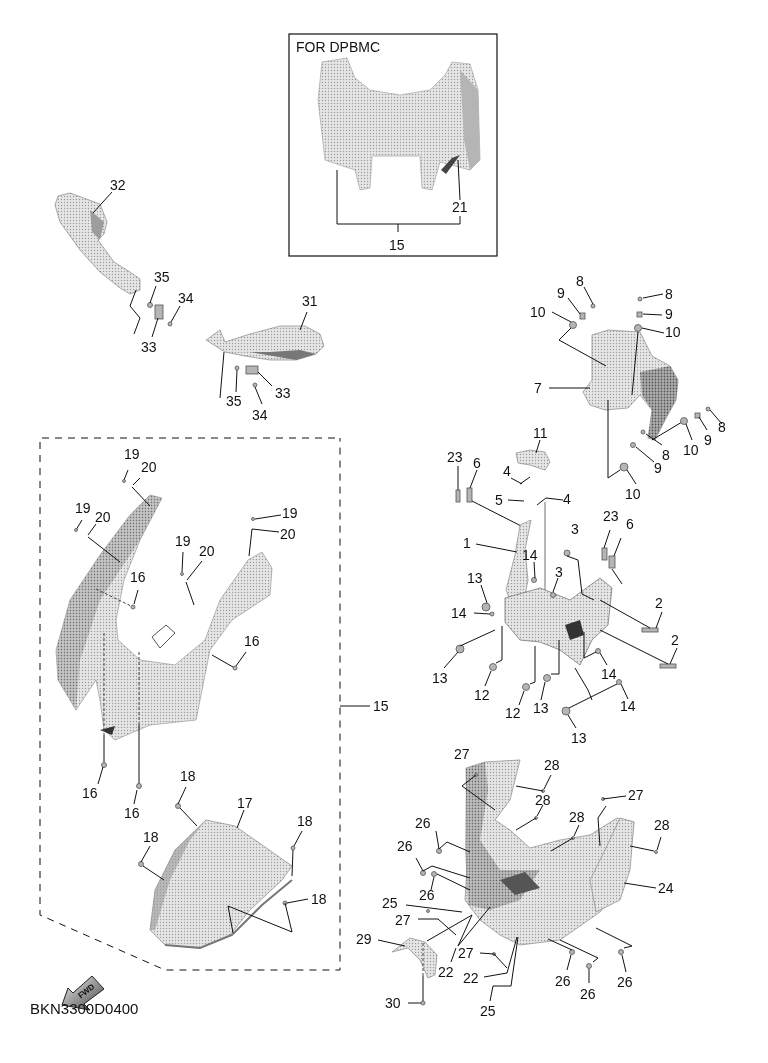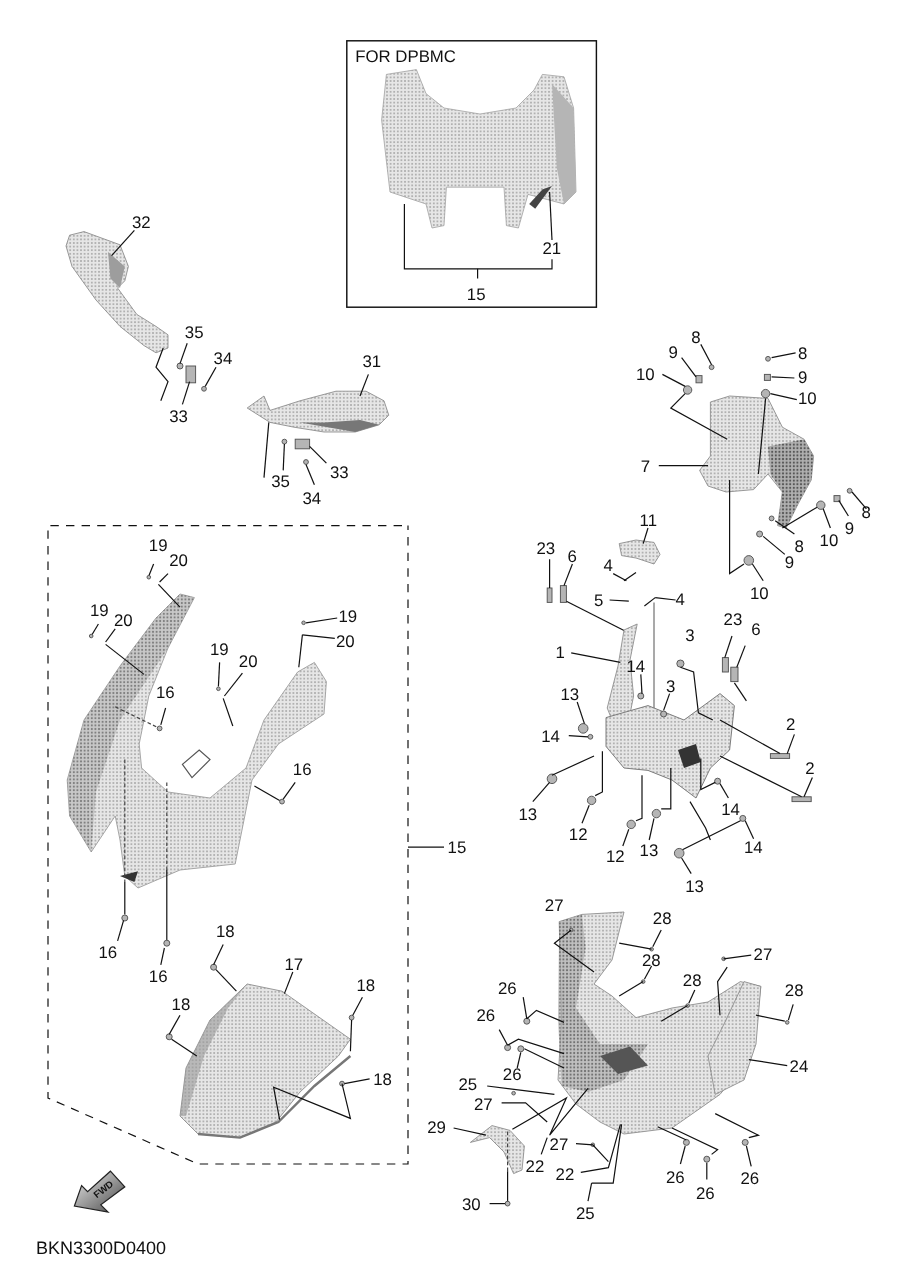--- a/index.html
+++ b/index.html
@@ -1,21 +1,21 @@
 <!DOCTYPE html>
 <html><head>
 <meta charset="utf-8">
 <style>
   html, body { margin:0; padding:0; background:#ffffff; }
   body { width:768px; height:1063px; position:relative; overflow:hidden;
          font-family:"Liberation Sans", sans-serif; color:#111; }
   #diagram { position:absolute; left:0; top:0; width:768px; height:1063px; }
   .callout { font-family:"Liberation Sans", sans-serif; font-size:14px; fill:#111; }
   .title { font-family:"Liberation Sans", sans-serif; font-size:14px; fill:#111; }
-  .code { position:absolute; left:30px; top:1032px; font-size:15px; color:#111;
+  .code { position:absolute; left:30px; top:1000px; font-size:15px; color:#111;
           font-family:"Liberation Sans", sans-serif; }
   .lead { stroke:#111; stroke-width:1; fill:none; }
   .dash { stroke:#111; stroke-width:1; fill:none; stroke-dasharray:7 6; }
   .hid { stroke:#444; stroke-width:1; fill:none; stroke-dasharray:3 2; }
   .fastener { fill:#b5b5b5; stroke:#555; stroke-width:0.8; }
 </style>
 </head>
 <body>
 
 <svg id="diagram" viewBox="0 0 768 1063" xmlns="http://www.w3.org/2000/svg">

